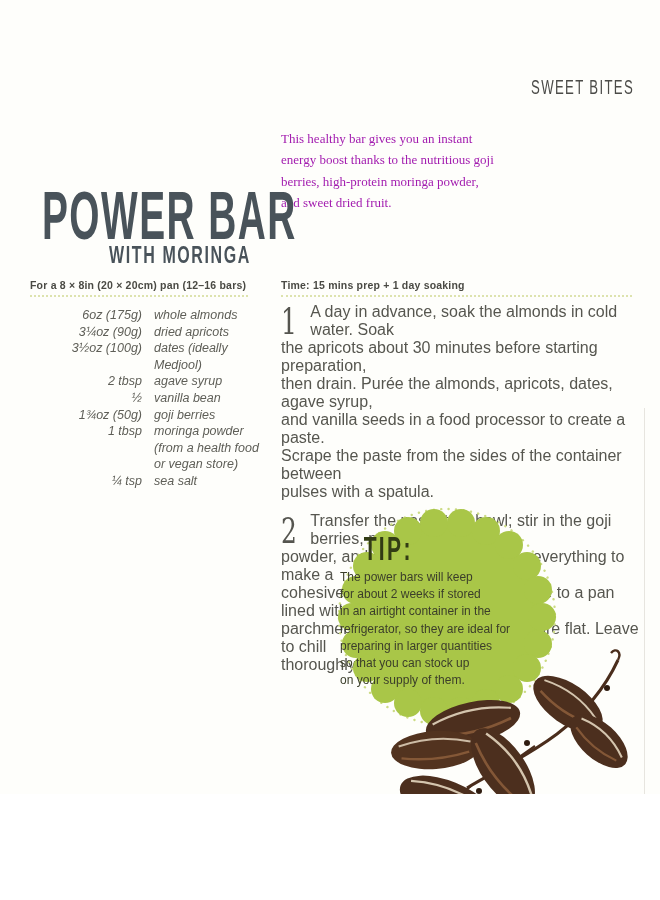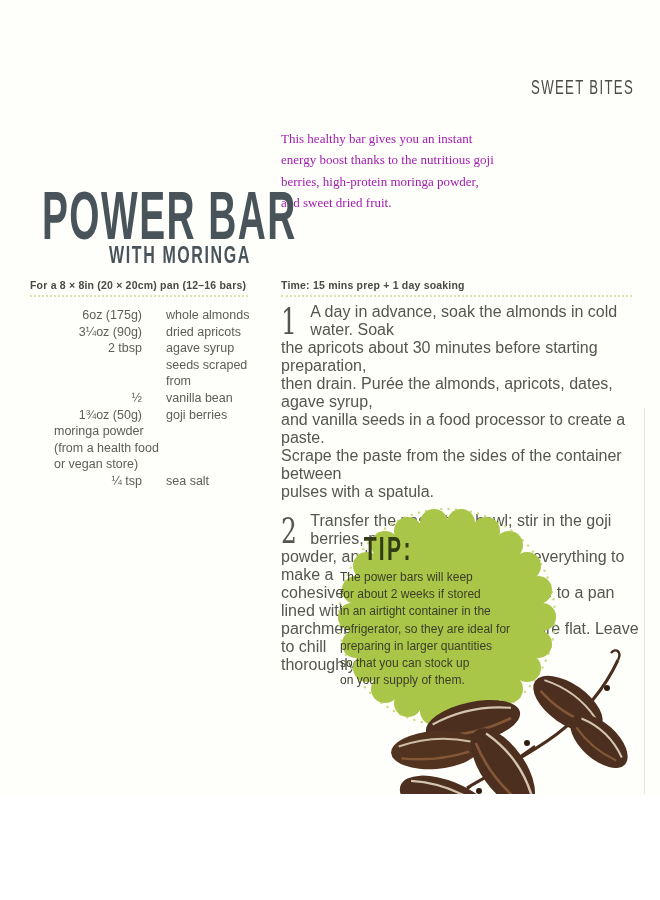--- a/index.html
+++ b/index.html
@@ -53,23 +53,23 @@
     border-top:2px dotted #dde3ae;
   }
   .dotted-rule.left  { left:30px;  width:218px; }
   .dotted-rule.right { left:281px; width:351px; }
 
   
   .ingredients {
     position:absolute; left:30px; top:307px; width:240px;
     font-size:12.5px; line-height:16.6px; color:#5e5e57;
   }
-  .ing-row { display:flex; }
+  .ing-row { display:flex;font-style:italic; }
   .ing-qty { width:112px; text-align:right; flex:none; white-space:nowrap; }
-  .ing-item { margin-left:24px; white-space:pre-line; }
+  .ing-item { margin-left:12px; white-space:pre-line; }
 
   
   .steps { position:absolute; left:281px; top:303px; width:365px; }
   .step { margin-bottom:11px; overflow:hidden; }
   .step-number {
     float:left; height:33px; margin-right:9px; margin-top:2px;
     font-family:"DejaVu Serif", serif;
     font-size:32px; line-height:32px; color:#55554f;
     transform:scale(0.78,1.08); transform-origin:left top;
   }
@@ -131,38 +131,38 @@
   <div class="ingredients">
     <div class="ing-row">
       <span class="ing-qty">6oz (175g)</span>
       <span class="ing-item">whole almonds</span>
     </div>
     <div class="ing-row">
       <span class="ing-qty">3¼oz (90g)</span>
       <span class="ing-item">dried apricots</span>
     </div>
     <div class="ing-row">
+      <span class="ing-qty">3½oz (100g)</span>
+      <span class="ing-item">dates (ideally
+Medjool)</span>
     </div>
     <div class="ing-row">
       <span class="ing-qty">2 tbsp</span>
       <span class="ing-item">agave syrup</span>
     </div>
     <div class="ing-row">
-      <span class="ing-qty"></span>
-      <span class="ing-item">seeds scraped from</span>
-    </div>
-    <div class="ing-row">
       <span class="ing-qty">½</span>
       <span class="ing-item">vanilla bean</span>
     </div>
     <div class="ing-row">
       <span class="ing-qty">1¾oz (50g)</span>
       <span class="ing-item">goji berries</span>
     </div>
     <div class="ing-row">
+      <span class="ing-qty">1 tbsp</span>
       <span class="ing-item">moringa powder
 (from a health food
 or vegan store)</span>
     </div>
     <div class="ing-row">
       <span class="ing-qty">¼ tsp</span>
       <span class="ing-item">sea salt</span>
     </div>
   </div>
 

